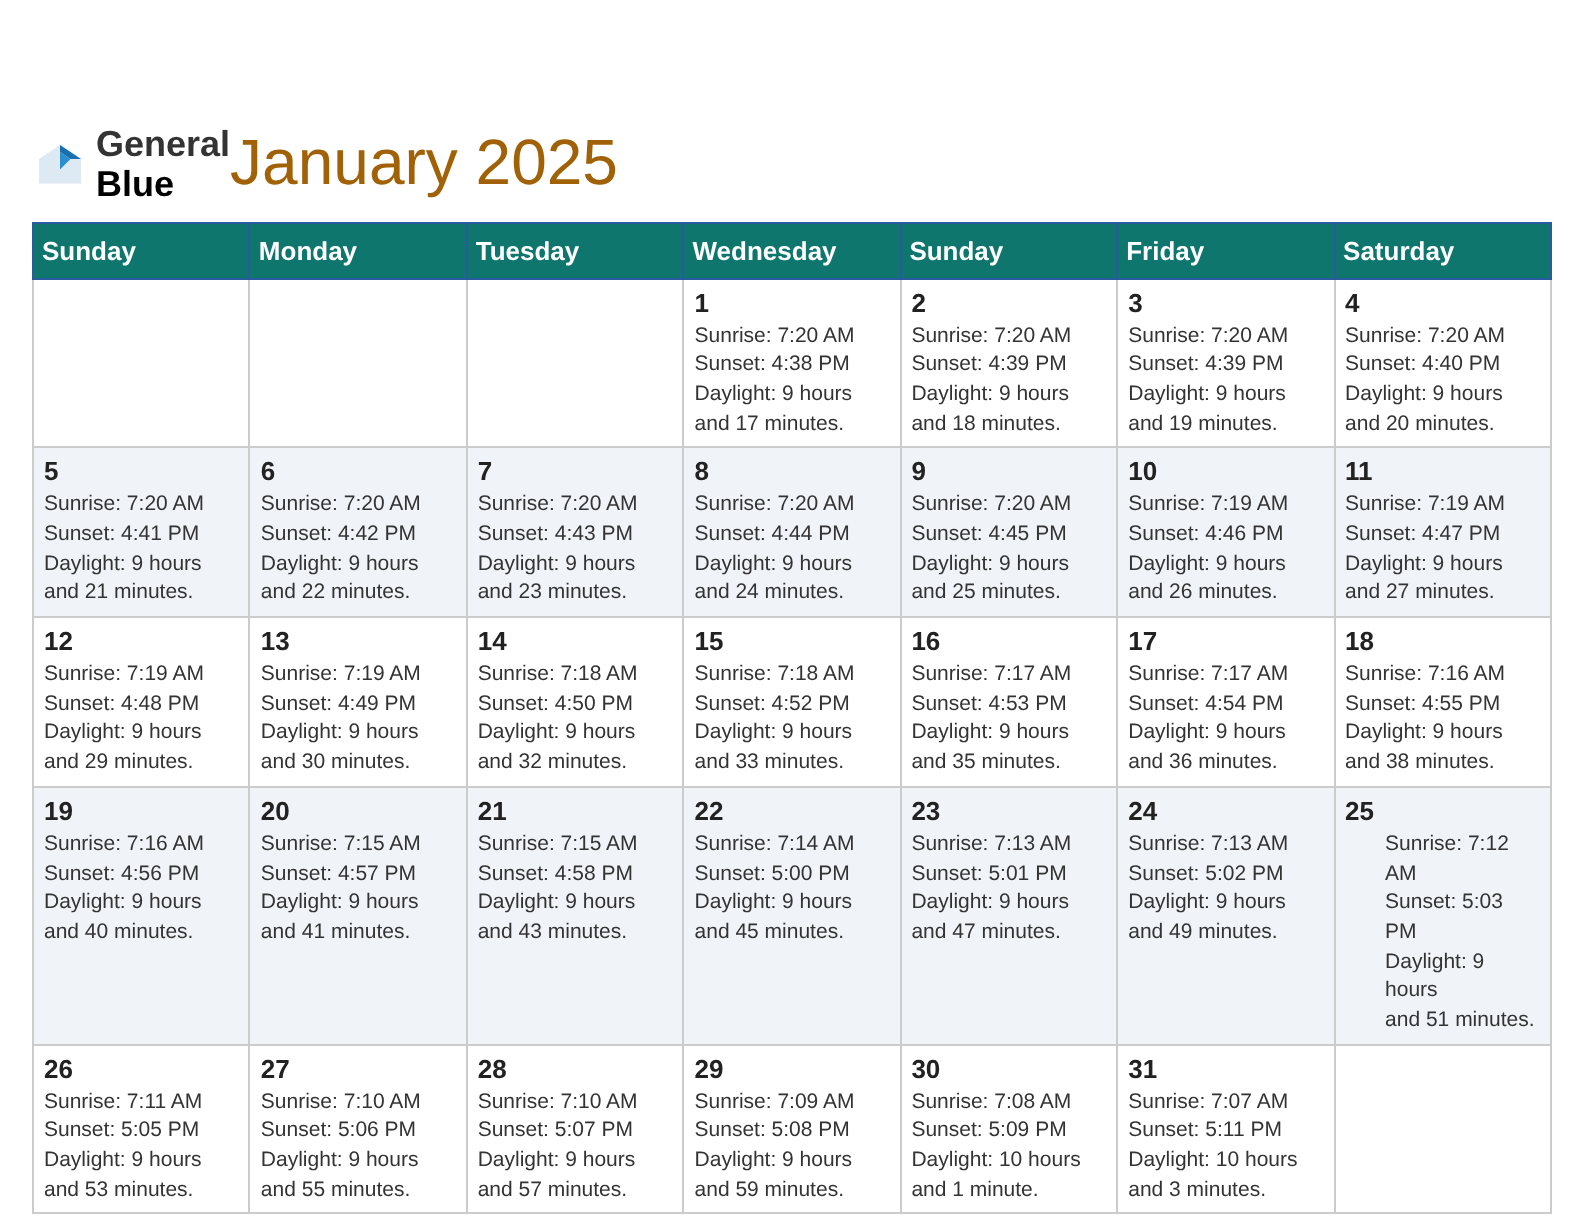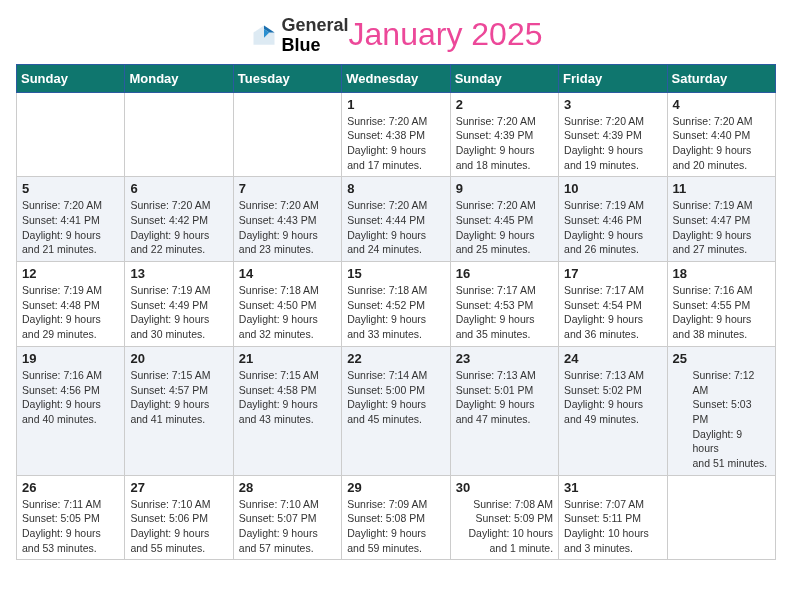--- a/index.html
+++ b/index.html
@@ -5,23 +5,24 @@
     * { box-sizing: border-box; margin: 0; padding: 0; }
     body {
       font-family: Arial, sans-serif;
       background: #fff;
       width: 792px;
       min-height: 612px;
       padding: 16px;
     }
     .header {
       display: flex;
-      justify-content: center;
+      justify-content: flex-start;
       align-items: flex-start;
       margin-bottom: 8px;
+      margin-top: 47px;
     }
     .logo {
       display: flex;
       align-items: center;
       gap: 4px;
     }
     .logo-text {
       font-size: 18px;
       font-weight: bold;
       line-height: 1.1;
@@ -30,21 +31,21 @@
     .logo-text .blue { color: #000000; }
     .logo-icon {
       width: 28px;
       height: 28px;
     }
     .title-block {
       text-align: right;
     }
     .month-title {
       font-size: 32px;
-      color: #ec4899;
+      color: #a16207;
       font-weight: normal;
     }
     .location-title {
       font-size: 14px;
       color: #555;
     }
     .calendar {
       width: 100%;
       border-collapse: collapse;
       border: 1px solid #ccc;
@@ -333,21 +334,21 @@
         </td>
         <td>
           <div class="day-number">29</div>
           <div class="day-info" style="white-space: pre-line;">Sunrise: 7:09 AM
 Sunset: 5:08 PM
 Daylight: 9 hours
 and 59 minutes.</div>
         </td>
         <td>
           <div class="day-number">30</div>
-          <div class="day-info" style="white-space: pre-line; text-align: right;">Sunrise: 7:08 AM
+          <div class="day-info" style="white-space: pre-line;">Sunrise: 7:08 AM
 Sunset: 5:09 PM
 Daylight: 10 hours
 and 1 minute.</div>
         </td>
         <td>
           <div class="day-number">31</div>
           <div class="day-info" style="white-space: pre-line;">Sunrise: 7:07 AM
 Sunset: 5:11 PM
 Daylight: 10 hours
 and 3 minutes.</div>

